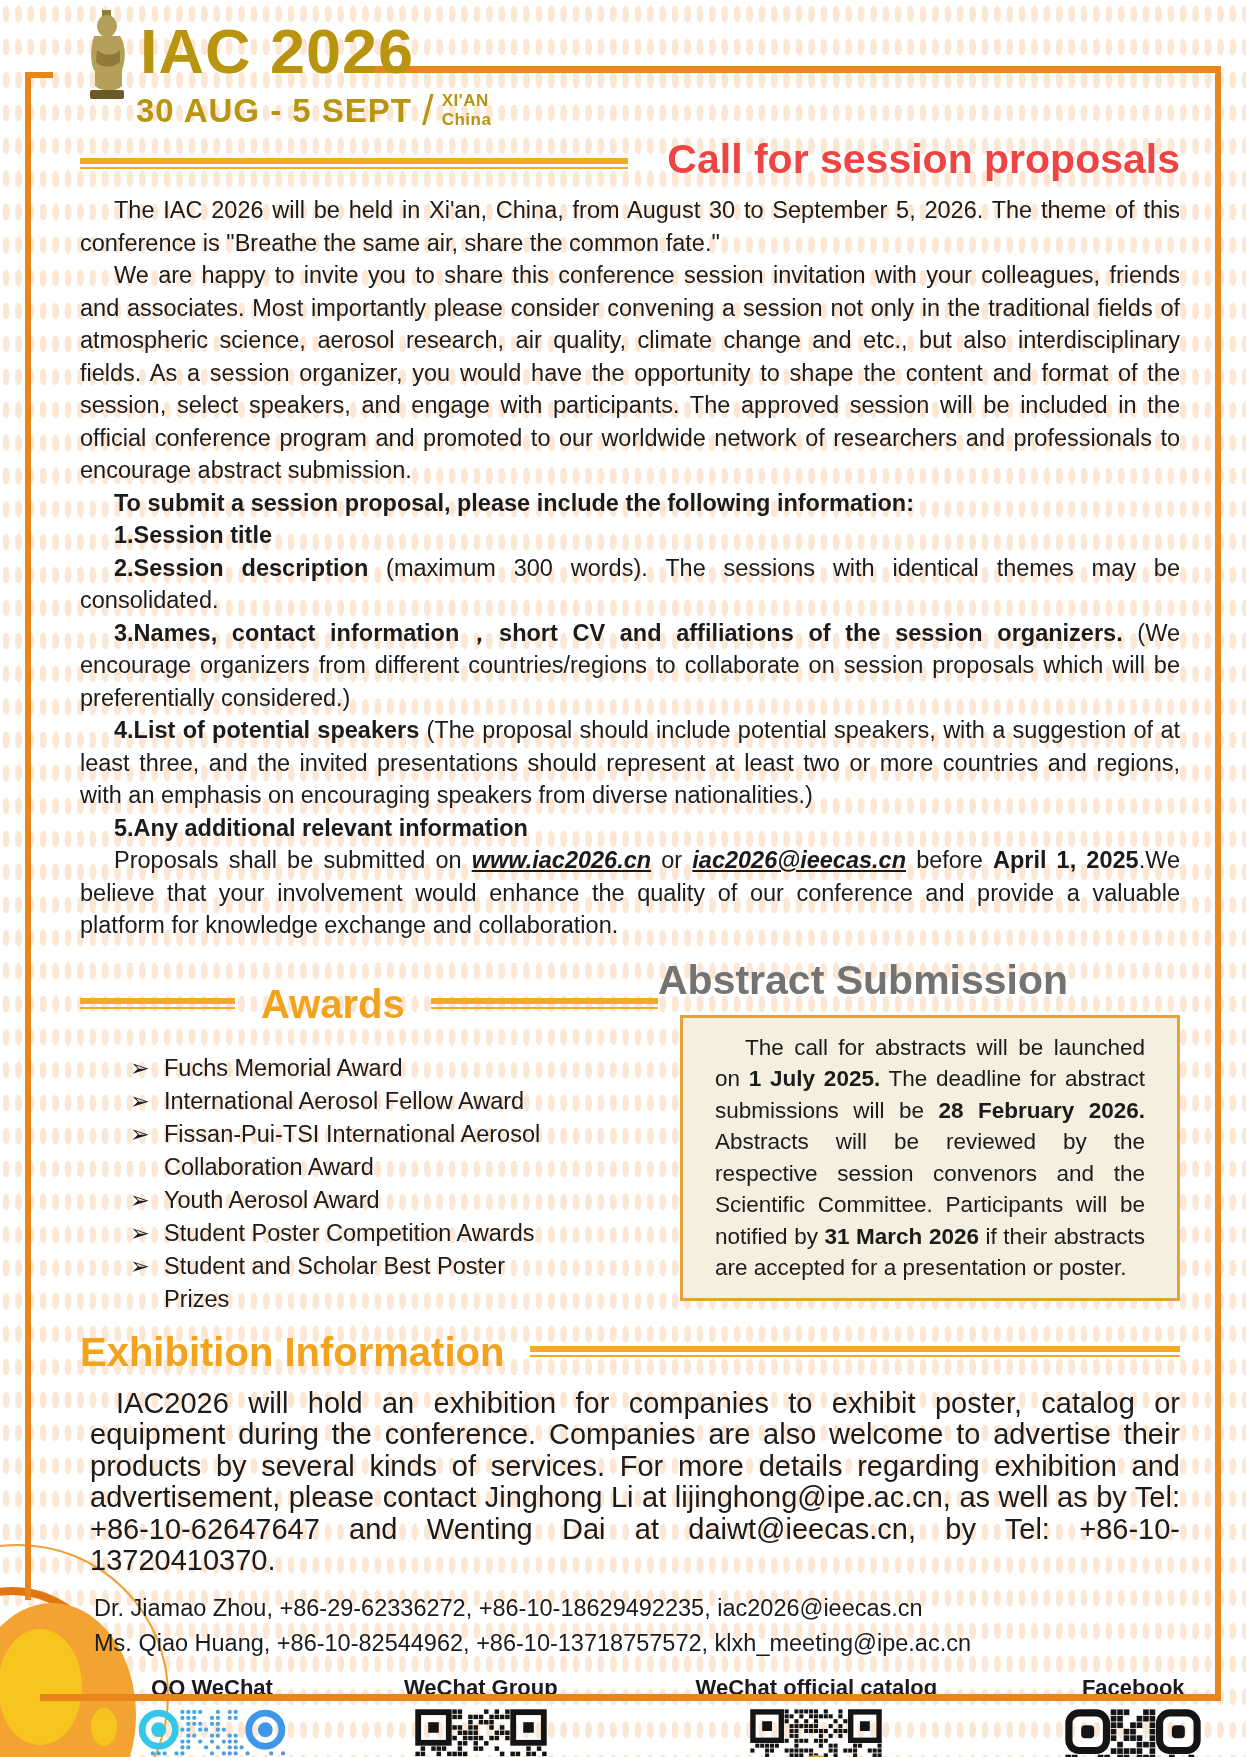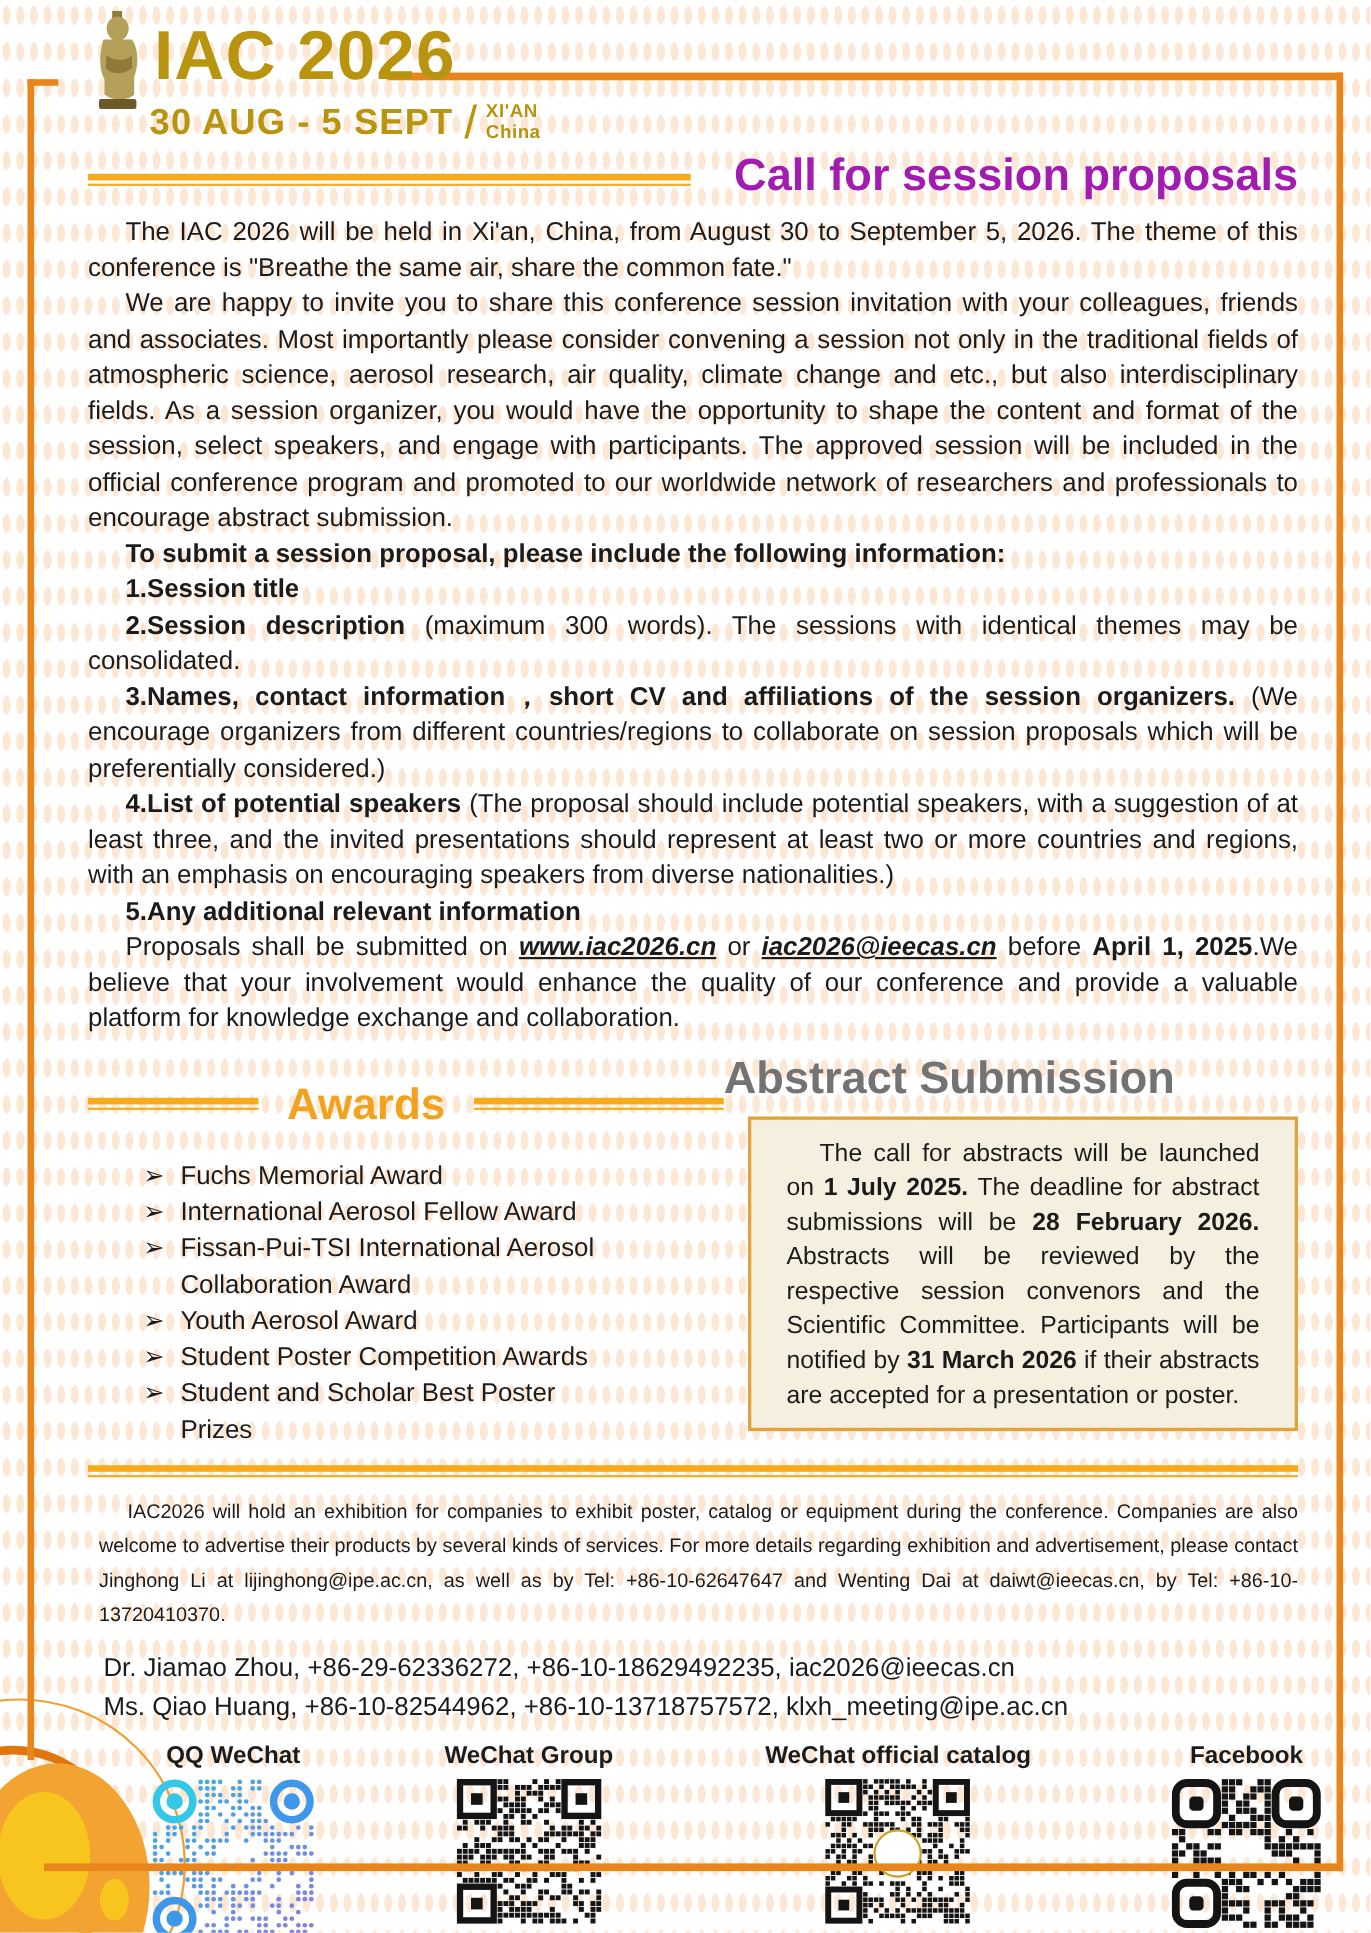--- a/index.html
+++ b/index.html
@@ -30,21 +30,21 @@
   .date-row{display:flex;align-items:center;color:#b8940f;font-weight:bold;margin:4px 0 0 2px}
   .dates{font-size:33px;letter-spacing:1px}
   .slash{font-size:42px;font-weight:normal;margin:0 8px 0 10px;color:#b8940f}
   .loc{font-size:17px;line-height:1.1;letter-spacing:.5px}
 
   
   .dline{height:11px;border-top:6px solid #f7ab1a;border-bottom:2px solid #f7ab1a}
 
   .call-row{display:flex;align-items:center;margin-top:12px}
   .call-row .dline{width:548px}
-  .call-title{flex:1;text-align:right;font-size:41px;font-weight:bold;color:#a21caf;line-height:1;margin-top:-8px}
+  .call-title{flex:1;text-align:right;font-size:41px;font-weight:bold;color:#ef4444;line-height:1;margin-top:-8px}
 
   .paras{margin-top:14px}
   .para{font-size:23.5px;line-height:32.5px;text-align:justify;text-indent:34px}
 
   
   .cols{display:flex;margin-top:16px}
   .col-awards{width:578px}
   .col-abs{flex:1}
   .awards-head{display:flex;align-items:center;margin-top:26px}
   .awards-head .dl-l{flex:0 0 155px}
@@ -54,21 +54,21 @@
   .award-item{display:flex}
   .award-item .bullet{flex:0 0 34px}
   .abs-title{text-align:left;font-size:41px;font-weight:bold;color:#737373;line-height:1;margin-top:2px}
   .abs-box{margin:14px 0 0 22px;background:#f5efdf;border:3px solid #e2a23c;
            padding:14px 32px;font-size:22.5px;line-height:31.5px;text-align:justify;text-indent:30px}
 
   .sec-head{display:flex;align-items:center}
   .sec-title{font-size:40px;font-weight:bold;color:#f2a31d;line-height:1;margin-right:26px}
   .sec-head .dline{flex:1}
   .exh-head{margin-top:16px}
-  .exh-body{margin:16px 0 12px 10px;font-size:18px;line-height:31.5px;text-align:justify;text-indent:26px}
+  .exh-body{margin:16px 0 12px 10px;font-size:29px;line-height:31.5px;text-align:justify;text-indent:26px}
   .contact-head{margin-top:22px}
   .contact-lines{margin:14px 0 0 14px;font-size:23.5px;line-height:35px}
 
   
   .qr-row{display:flex;align-items:flex-start;margin-top:14px}
   .qr-block{display:flex;flex-direction:column;align-items:center}
   .qr-label{font-size:22px;font-weight:bold;margin-bottom:8px;white-space:nowrap}
   .qr-wrap{position:relative}
   .qb-qq{margin-left:58px}
   .qb-wg{margin-left:118px}
@@ -173,20 +173,21 @@
           </div>
       </div>
     </div>
     <div class="col-abs">
       <div class="abs-title">Abstract Submission</div>
       <div class="abs-box"><span>The call for abstracts will be launched on </span><span style="font-weight: bold;">1 July 2025.</span><span> The deadline for abstract submissions will be </span><span style="font-weight: bold;">28 February 2026.</span><span> Abstracts will be reviewed by the respective session convenors and the Scientific Committee. Participants will be notified by </span><span style="font-weight: bold;">31 March 2026</span><span> if their abstracts are accepted for a presentation or poster.</span></div>
     </div>
   </div>
 
   <div class="sec-head exh-head">
+    <div class="sec-title">Exhibition Information</div>
     <div class="dline"></div>
   </div>
   <p class="exh-body">IAC2026 will hold an exhibition for companies to exhibit poster, catalog or equipment during the conference. Companies are also welcome to advertise their products by several kinds of services. For more details regarding exhibition and advertisement, please contact Jinghong Li at lijinghong@ipe.ac.cn, as well as by Tel: +86-10-62647647 and Wenting Dai at daiwt@ieecas.cn, by Tel: +86-10-13720410370.</p>
 
   <div class="contact-lines">
     <div>Dr. Jiamao Zhou, +86-29-62336272, +86-10-18629492235,  iac2026@ieecas.cn</div>
     <div>Ms. Qiao Huang,  +86-10-82544962, +86-10-13718757572,  klxh_meeting@ipe.ac.cn</div>
   </div>
 
   <div class="qr-row">

